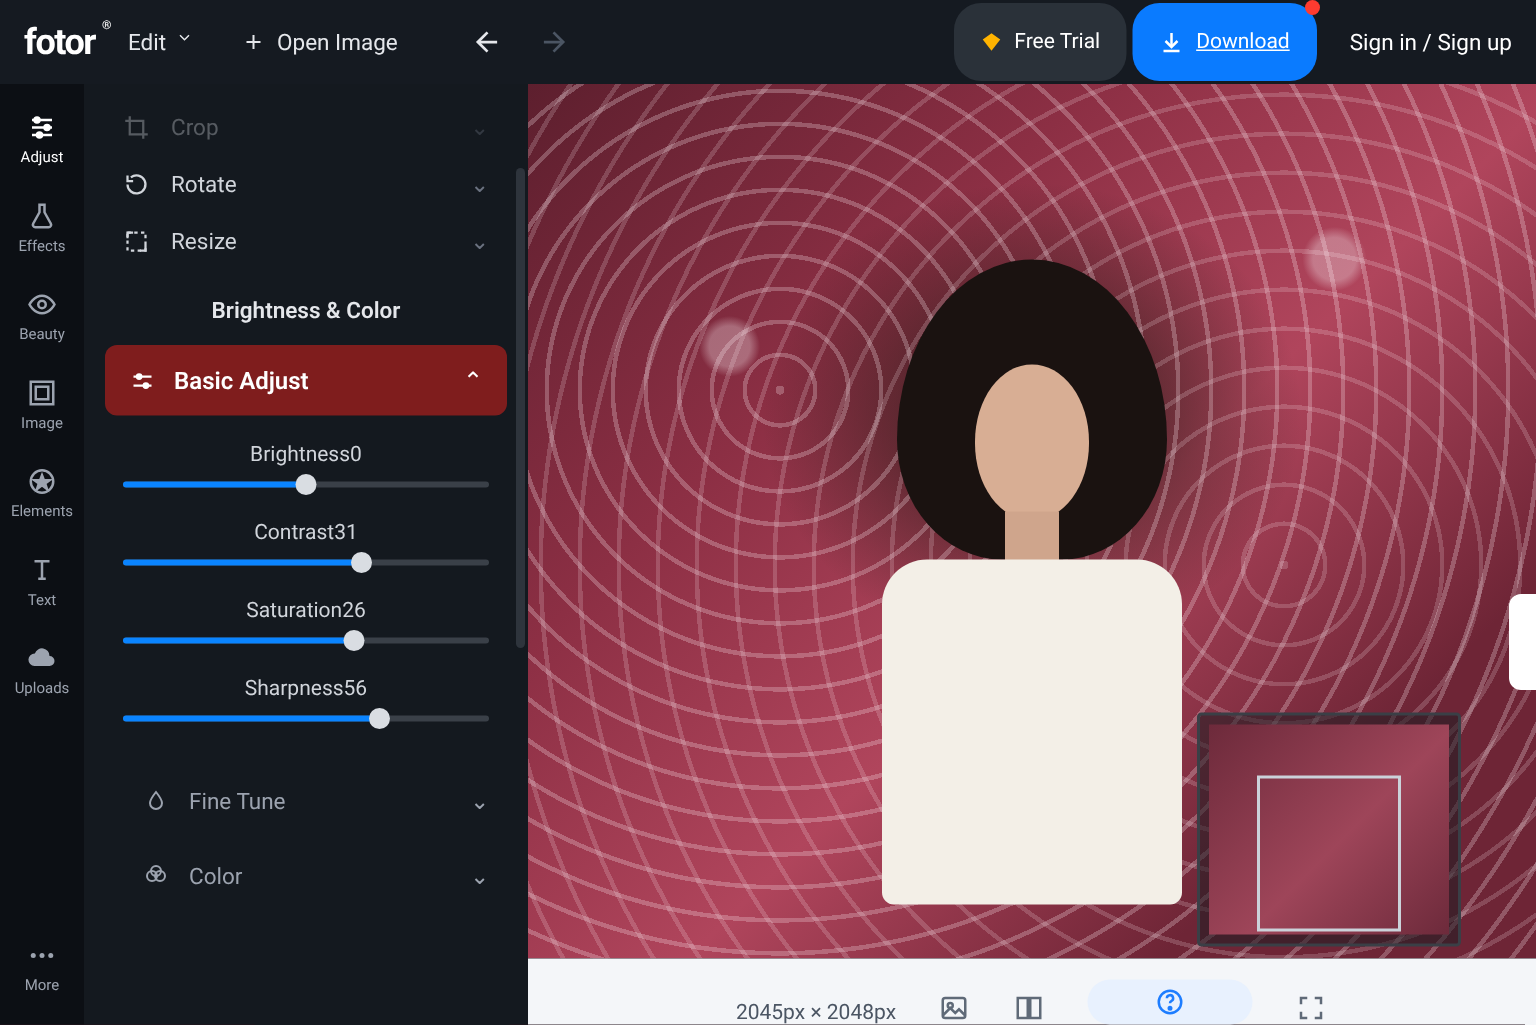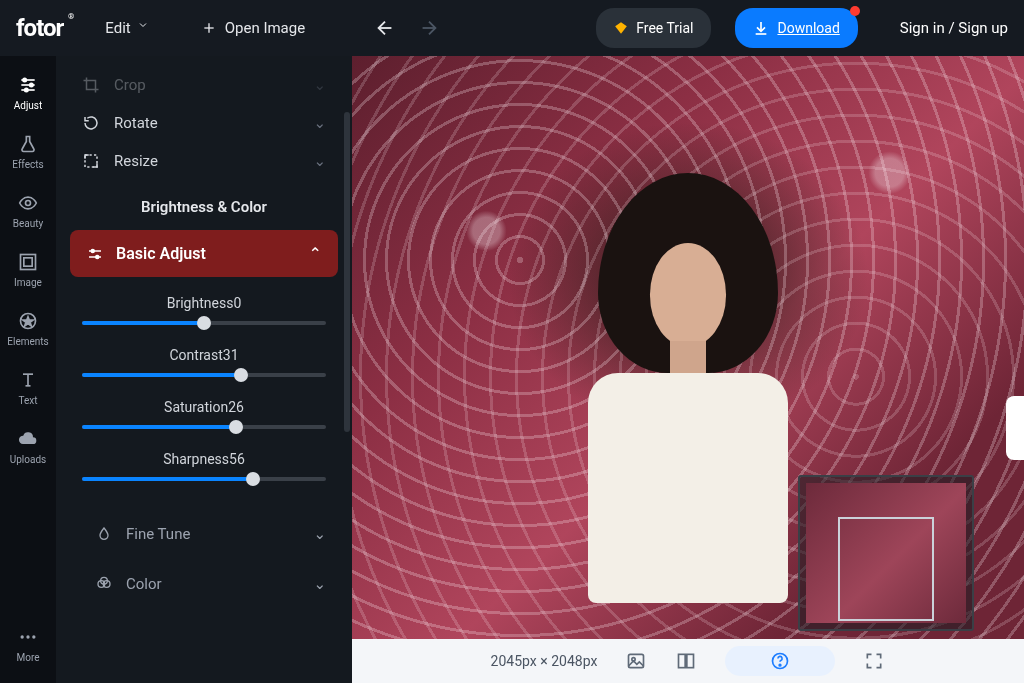--- a/index.html
+++ b/index.html
@@ -1,27 +1,27 @@
 <!DOCTYPE html>
 <html><head>
 <meta charset="utf-8">
 <style>
   *{box-sizing:border-box;margin:0;padding:0;font-family:-apple-system,BlinkMacSystemFont,"Segoe UI",Roboto,Arial,sans-serif;}
   body{width:1024px;height:683px;background:#0f1319;overflow:hidden;color:#fff;}
   
-  .topbar{height:56px;background:#151a21;display:flex;align-items:center;padding:0 16px;gap:24px;}
+  .topbar{height:56px;background:#151a21;display:flex;align-items:center;padding:0 16px;gap:4px;}
   .logo{font-size:24px;font-weight:700;letter-spacing:-1px;position:relative;margin-right:18px;}
   .logo sup{font-size:8px;position:absolute;top:-2px;right:-10px;}
   .edit-menu{display:flex;align-items:flex-start;gap:6px;font-size:15px;cursor:pointer;margin-right:28px;color:#e5e7eb;}
   .open-image{display:flex;align-items:center;gap:8px;font-size:15px;cursor:pointer;color:#e5e7eb;}
   .nav-arrows{display:flex;gap:12px;margin-left:40px;}
   .nav-arrow{width:32px;height:32px;display:flex;align-items:center;justify-content:center;cursor:pointer;color:#e5e7eb;}
   .nav-arrow.disabled{color:#4b5563;}
   .spacer{flex:1;}
-  .pill{height:40px;border-radius:18px;display:flex;align-items:center;padding:0 18px;font-size:14px;gap:8px;cursor:pointer;}
+  .pill{height:52px;border-radius:18px;display:flex;align-items:center;padding:0 18px;font-size:14px;gap:8px;cursor:pointer;}
   .free-trial{background:#2a3139;color:#fff;}
   .download{background:#0a7bff;color:#ffffff;position:relative;text-decoration:underline;}
   .download .notif{position:absolute;top:-2px;right:-2px;width:10px;height:10px;background:#ff3b30;border-radius:50%;}
   .auth{font-size:15px;margin-left:18px;cursor:pointer;}
   
   .rail{position:absolute;left:0;top:56px;bottom:0;width:56px;background:#0c0f14;display:flex;flex-direction:column;align-items:center;padding-top:10px;gap:6px;}
   .rail-item{width:56px;display:flex;flex-direction:column;align-items:center;gap:4px;padding:8px 0;cursor:pointer;color:#9ca3af;}
   .rail-item.active{color:#fff;}
   .rail-item .ico{width:22px;height:22px;display:flex;align-items:center;justify-content:center;}
   .rail-item .lbl{font-size:10px;}
@@ -66,21 +66,21 @@
   .strap{position:absolute;top:200px;width:8px;height:70px;background:#f3efe7;}
   .strap.l{left:80px;transform:rotate(16deg);}
   .strap.r{left:170px;transform:rotate(-16deg);}
   
   .minimap{position:absolute;right:50px;bottom:8px;width:176px;height:156px;background:rgba(30,30,34,.55);border:2px solid #3a3f46;border-radius:3px;overflow:hidden;}
   .minimap .mini{position:absolute;inset:6px;background:linear-gradient(135deg,#6d2a3b,#9e4559 55%,#6d2a3b);}
   .minimap .view{position:absolute;left:38px;top:40px;width:96px;height:104px;border:2px solid #cbd2da;}
   
   .rtab{position:absolute;right:0;top:340px;width:18px;height:64px;background:#fff;border-radius:8px 0 0 8px;}
   
-  .bottombar{position:absolute;left:352px;right:0;bottom:0;height:44px;background:#f4f6f9;display:flex;align-items:center;justify-content:center;gap:28px;color:#4b5563;font-size:14px;}
+  .bottombar{position:absolute;left:352px;right:0;bottom:0;height:44px;background:#f4f6f9;display:flex;align-items:flex-end;justify-content:center;gap:28px;color:#4b5563;font-size:14px;}
   .btn-ico{width:22px;height:22px;display:flex;align-items:center;justify-content:center;cursor:pointer;color:#5f6a78;}
   .help{width:110px;height:30px;border-radius:18px;background:#e8f1fe;display:flex;align-items:center;justify-content:center;}
   .help svg{stroke:#1d7dff;}
   svg{display:block;}
 </style>
 </head>
 <body>
 
 <div class="topbar">
   <div class="logo"><span>fotor</span><sup>®</sup></div>

